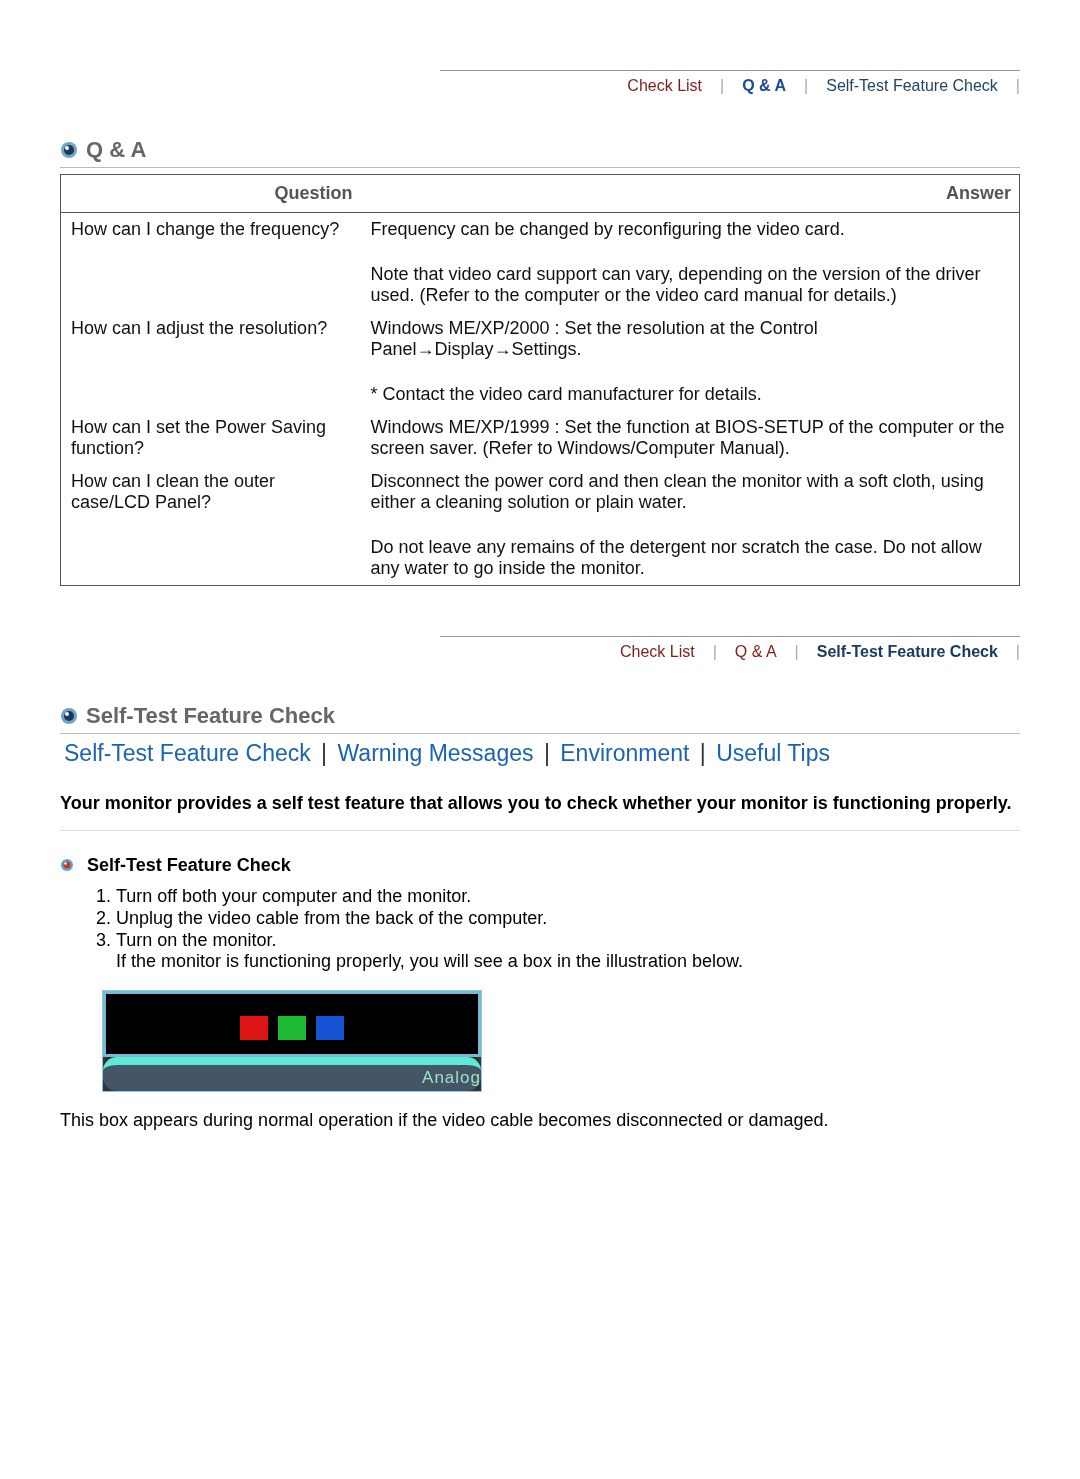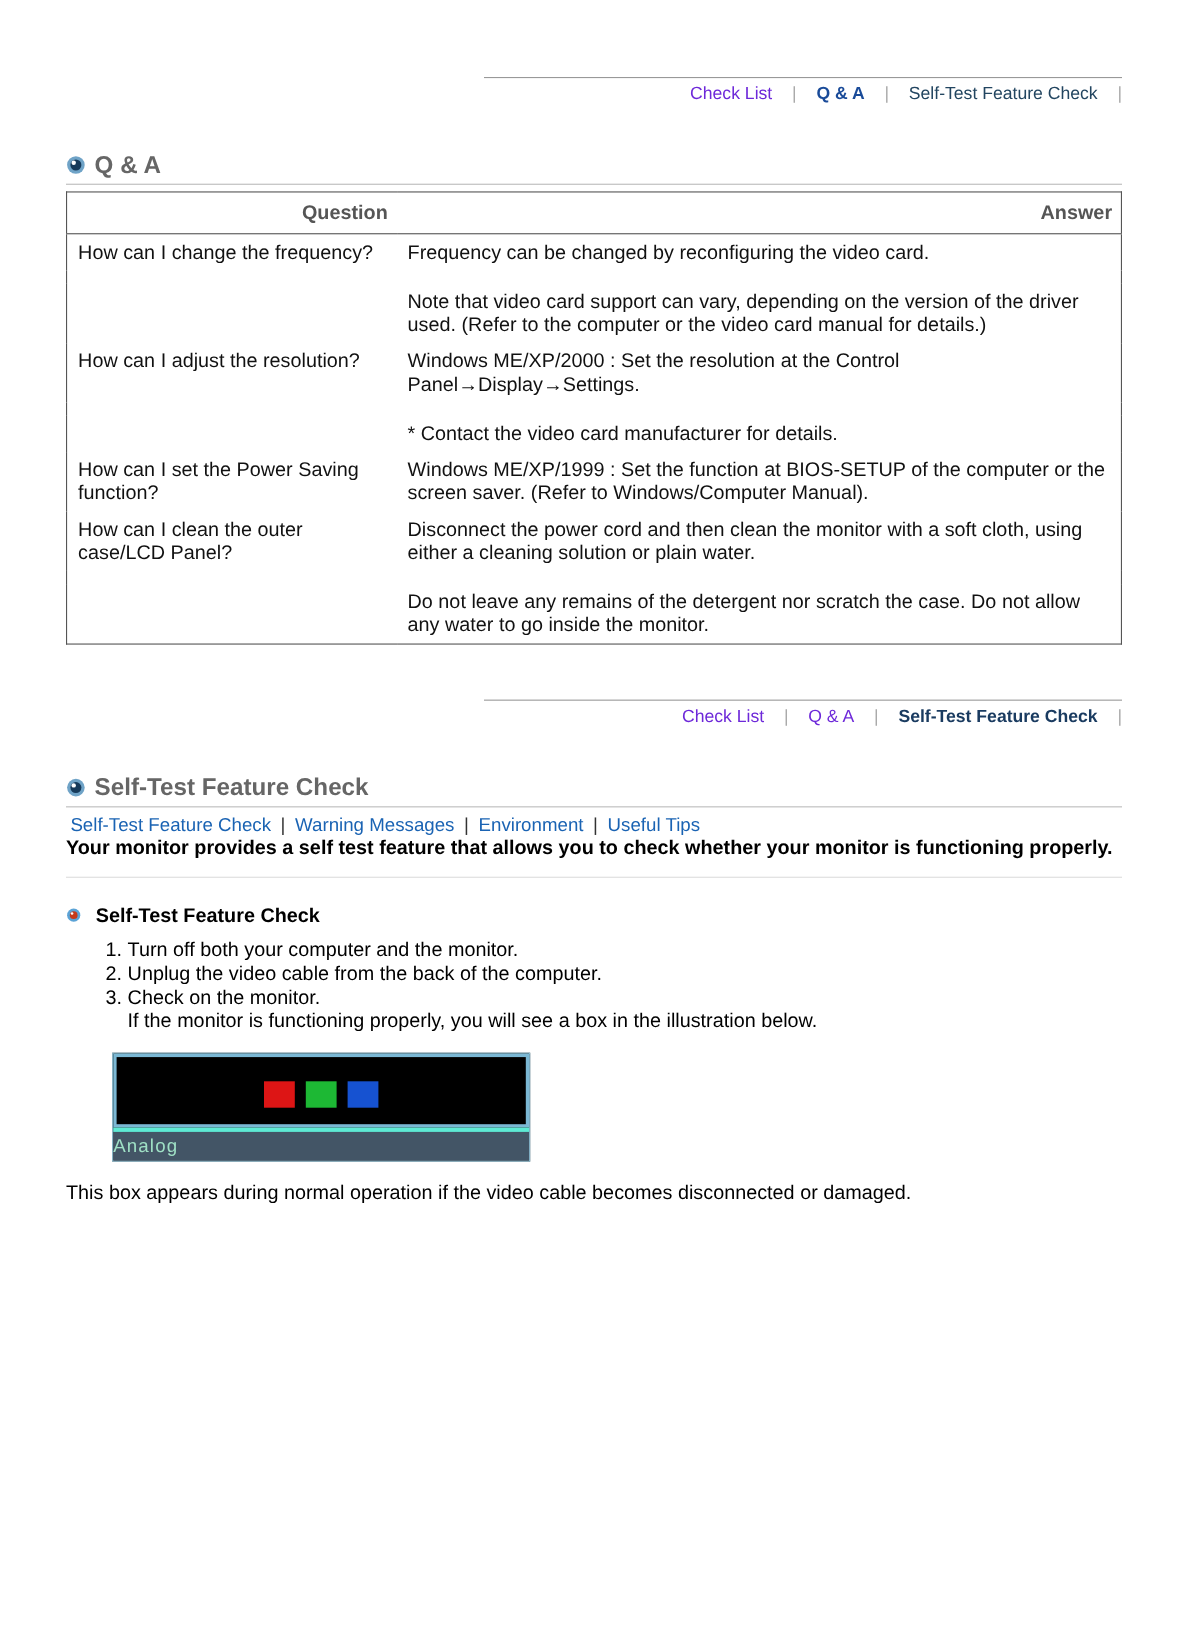--- a/index.html
+++ b/index.html
@@ -26,21 +26,21 @@
     .tab-bar .tab-item {
       padding: 2px 18px;
       color: #1a5bbf;
       font-family: Verdana, sans-serif;
       cursor: pointer;
     }
     .tab-bar .tab-sep {
       color: #aaa;
       font-weight: normal;
     }
-    .tab-bar .tab-item.normal { color: #6d28d9; }
+    .tab-bar .tab-item.normal { color: #7f1d1d; }
     .tab-bar .tab-item.bold { color: #1a4b99; font-weight: bold; }
     .tab-bar .tab-item.dark { color: #224560; }
     .tab-bar .tab-item.darkbold { color: #1a3b60; font-weight: bold; }
     .section-head {
       display: flex;
       align-items: center;
       margin-top: 40px;
       margin-bottom: 6px;
       border-bottom: 1px solid #bbb;
       padding-bottom: 4px;
@@ -70,24 +70,24 @@
       text-align: right;
     }
     table.qa td {
       padding: 6px 10px;
       vertical-align: top;
       color: #111;
     }
     table.qa td.qcol { width: 300px; }
     table.qa .gap td { height: 10px; }
     .sublinks {
-      font-size: 17px;
+      font-size: 23px;
       color: #1a63b3;
       margin-top: 2px;
-      margin-bottom: 0;
+      margin-bottom: 26px;
     }
     .sublinks a {
       color: #1a63b3;
       text-decoration: none;
       padding: 0 4px;
       cursor: pointer;
     }
     .sublinks .lsep { color: #333; }
     .intro {
       font-size: 18px;
@@ -143,25 +143,26 @@
       width: 28px;
       height: 24px;
       margin: 0 3px;
     }
     .sq-r { background: #dd1515; }
     .sq-g { background: #1db834; }
     .sq-b { background: #1652d1; }
     .illu-bottom {
       background: #435566;
       color: #9fe0c5;
-      text-align: left;
+      text-align: right;
       font-size: 17px;
       padding: 3px 0;
       letter-spacing: 1px;
-      border-top: 4px solid #5eead4;
+      border-top: 8px solid #5eead4;
+      border-radius: 14px;
     }
     .after-illu {
       font-size: 18px;
       margin-top: 6px;
     }
   </style>
 </head>
 <body>
 
 <div class="container">
@@ -273,21 +274,21 @@
           <circle cx="5.5" cy="5.5" r="1.2" fill="#fff"></circle>
         </svg>
     </span>
     <span>Self-Test Feature Check</span>
   </div>
 
   <ol class="steps">
     <li>Turn off both your computer and the monitor.</li>
     <li>Unplug the video cable from the back of the computer.</li>
     <li>
-      <span>Check on the monitor.</span><br>
+      <span>Turn on the monitor.</span><br>
       <span>If the monitor is functioning properly, you will see a box in the illustration below.</span>
     </li>
   </ol>
 
   <div class="illustration">
     <div class="illu-top">
       <div class="rgb-row">
         <span class="sq-r"></span>
         <span class="sq-g"></span>
         <span class="sq-b"></span>

